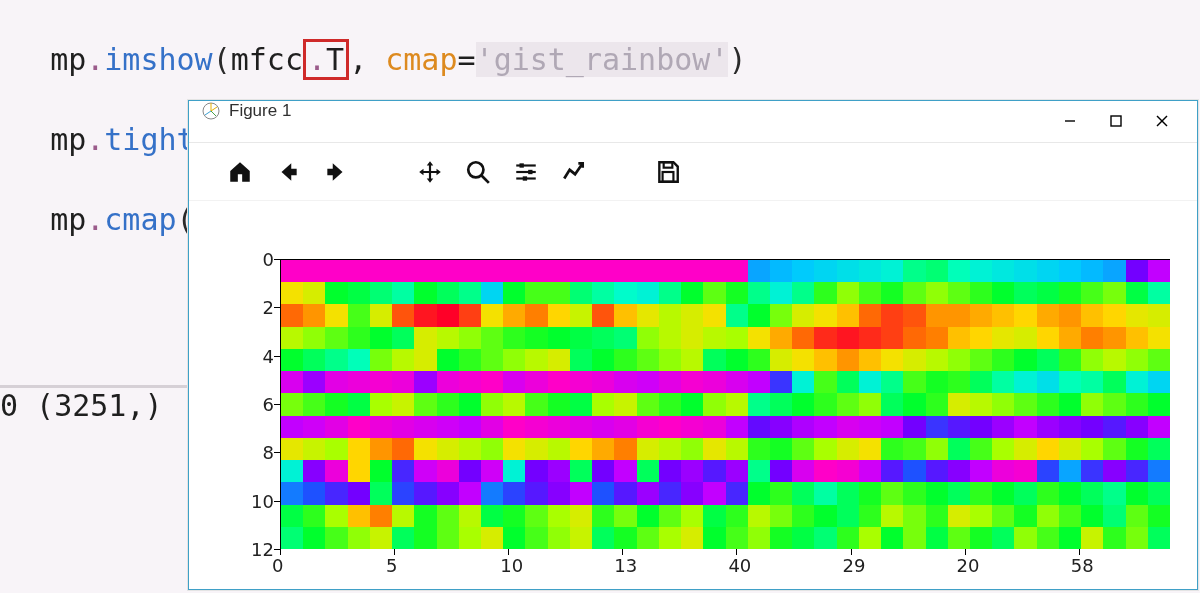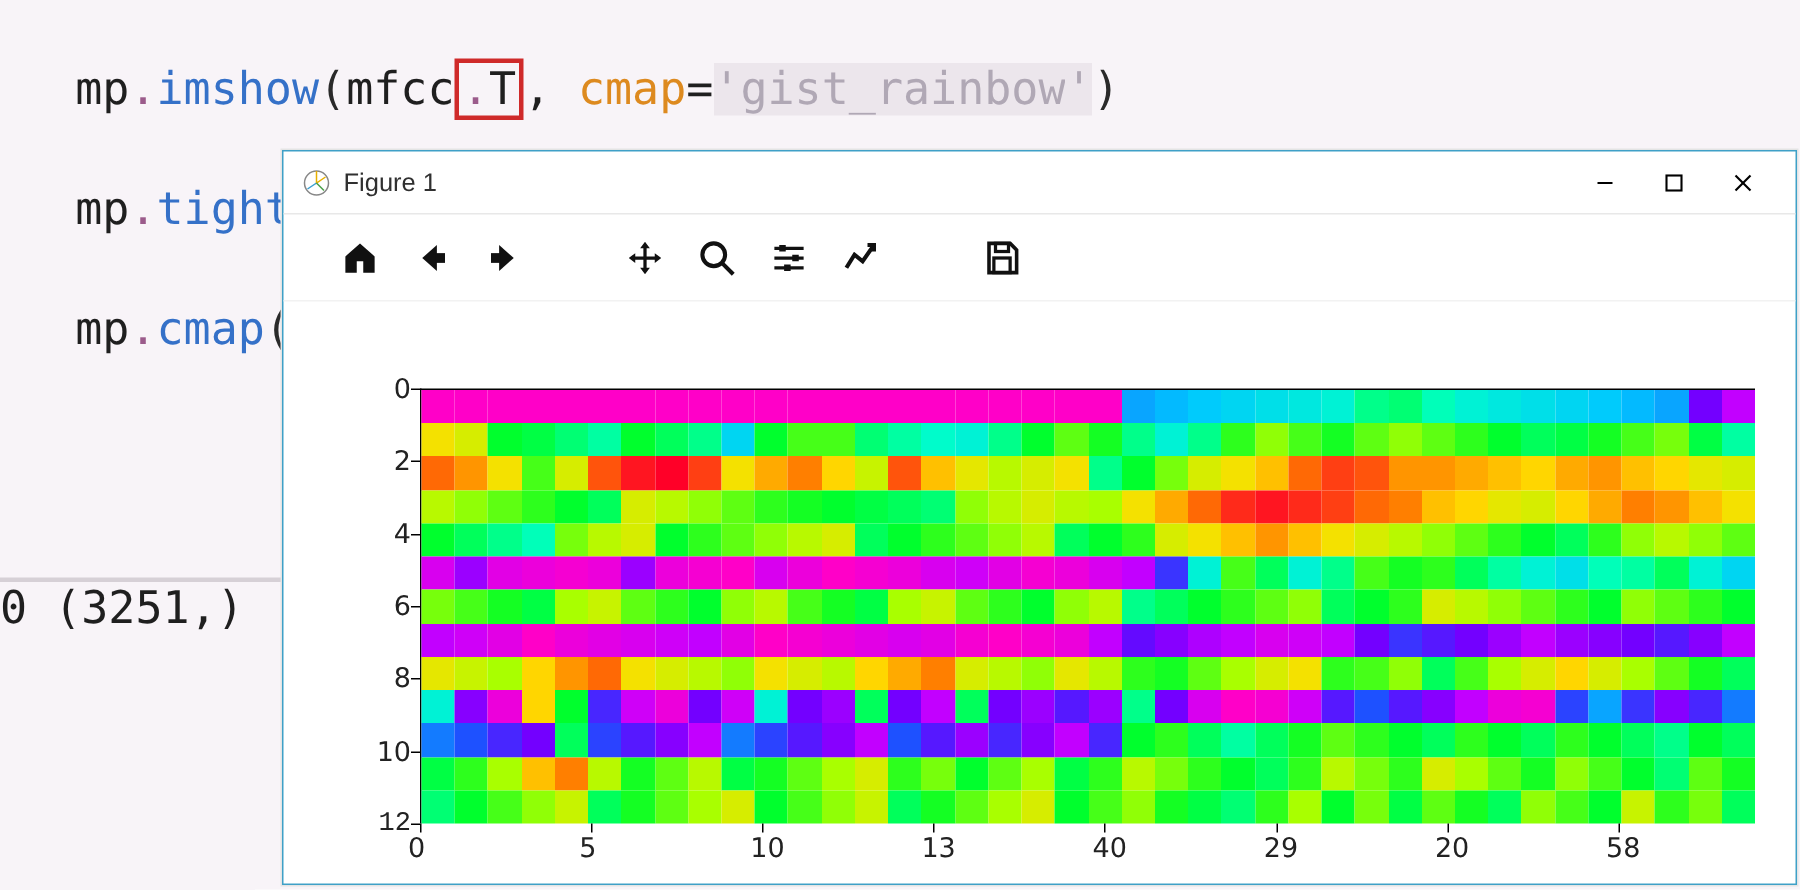--- a/index.html
+++ b/index.html
@@ -44,21 +44,21 @@
     position: absolute;
     top: 100px; left: 188px;
     width: 1010px; height: 490px;
     background: #ffffff;
     border: 1px solid #3fa0c7;
     box-shadow: 0 0 0 1px #e4e4e4;
   }
   .fig-titlebar {
     height: 42px;
     display: flex;
-    align-items: center;
+    align-items: flex-start;
     padding: 0 12px;
     border-bottom: 1px solid #e8e8e8;
   }
   .fig-icon {
     width: 20px; height: 20px;
     margin-right: 8px;
     display: flex; align-items: center; justify-content: center;
   }
   .fig-title {
     font-family: "Segoe UI", sans-serif;
@@ -739,21 +739,21 @@
       <div class="axis-label" style="top: 96.3333px; left: 25px; width: 24px; text-align: right;">2</div>
       <div style="position: absolute; left: 49px; top: 106.333px; width: 6px; height: 1px; background: rgb(0, 0, 0);"></div>
       <div class="axis-label" style="top: 144.667px; left: 25px; width: 24px; text-align: right;">4</div>
       <div style="position: absolute; left: 49px; top: 154.667px; width: 6px; height: 1px; background: rgb(0, 0, 0);"></div>
       <div class="axis-label" style="top: 193px; left: 25px; width: 24px; text-align: right;">6</div>
       <div style="position: absolute; left: 49px; top: 203px; width: 6px; height: 1px; background: rgb(0, 0, 0);"></div>
       <div class="axis-label" style="top: 241.333px; left: 25px; width: 24px; text-align: right;">8</div>
       <div style="position: absolute; left: 49px; top: 251.333px; width: 6px; height: 1px; background: rgb(0, 0, 0);"></div>
       <div class="axis-label" style="top: 289.667px; left: 25px; width: 24px; text-align: right;">10</div>
       <div style="position: absolute; left: 49px; top: 299.667px; width: 6px; height: 1px; background: rgb(0, 0, 0);"></div>
-      <div class="axis-label" style="top: 338px; left: 25px; width: 24px; text-align: right; font-family: Liberation Mono, monospace;">12</div>
+      <div class="axis-label" style="top: 338px; left: 25px; width: 24px; text-align: right;">12</div>
       <div style="position: absolute; left: 49px; top: 348px; width: 6px; height: 1px; background: rgb(0, 0, 0);"></div>
       <div class="axis-label" style="top: 354px; left: 47px;">0</div>
       <div style="position: absolute; top: 348px; left: 55px; height: 6px; width: 1px; background: rgb(0, 0, 0);"></div>
       <div class="axis-label" style="top: 354px; left: 161.103px;">5</div>
       <div style="position: absolute; top: 348px; left: 169.103px; height: 6px; width: 1px; background: rgb(0, 0, 0);"></div>
       <div class="axis-label" style="top: 354px; left: 275.205px;">10</div>
       <div style="position: absolute; top: 348px; left: 283.205px; height: 6px; width: 1px; background: rgb(0, 0, 0);"></div>
       <div class="axis-label" style="top: 354px; left: 389.308px;">13</div>
       <div style="position: absolute; top: 348px; left: 397.308px; height: 6px; width: 1px; background: rgb(0, 0, 0);"></div>
       <div class="axis-label" style="top: 354px; left: 503.41px;">40</div>

